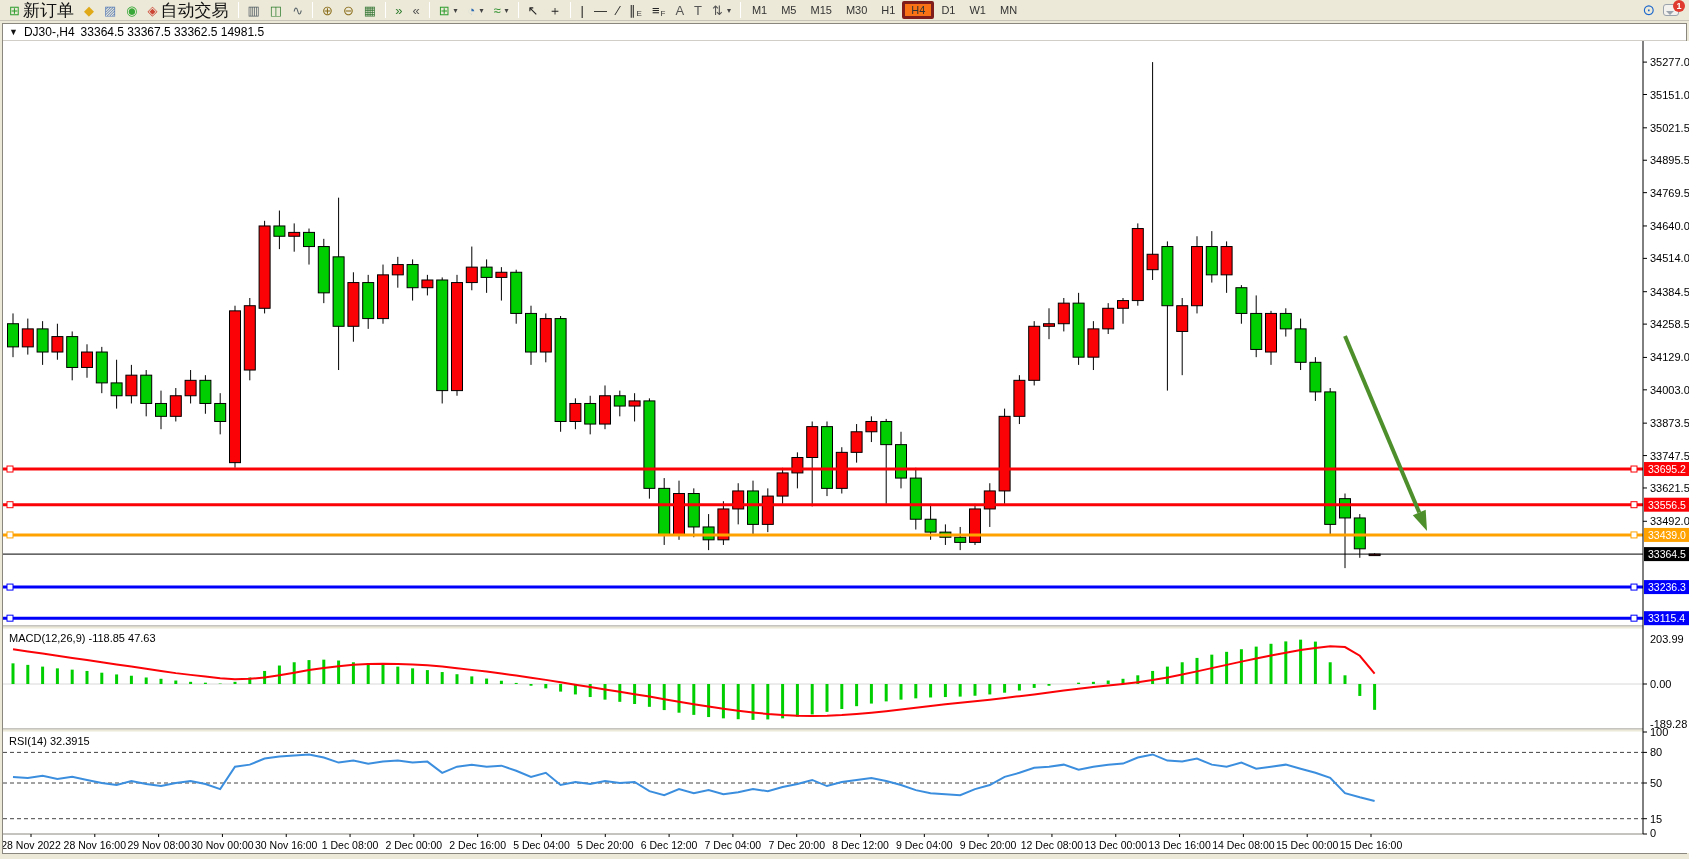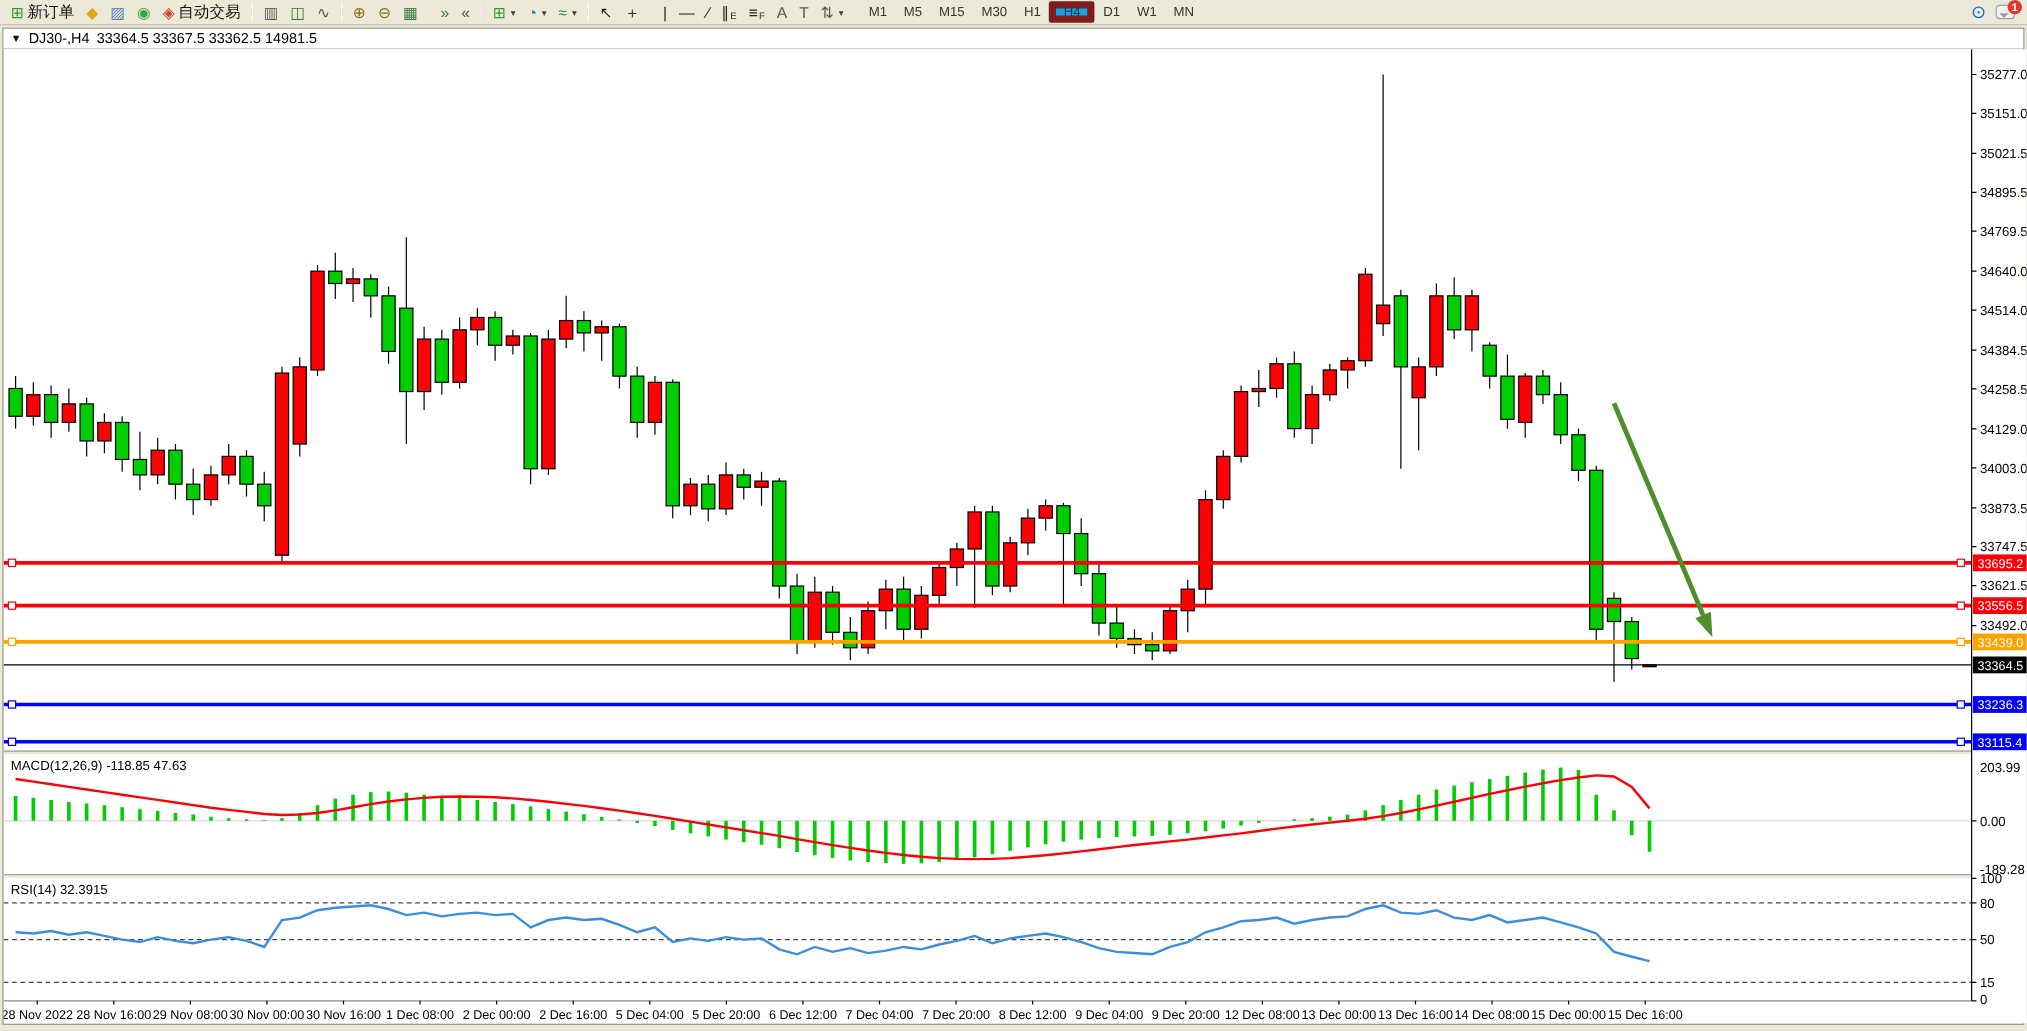--- a/index.html
+++ b/index.html
@@ -6,23 +6,23 @@
   *{box-sizing:border-box;}
   #app{position:relative;width:1689px;height:859px;background:#ece9d8;font-family:"Liberation Sans",sans-serif;overflow:hidden;}
   
   #toolbar{position:absolute;left:0;top:0;width:1689px;height:21px;background:#ece9d8;border-bottom:1px solid #c8c4b8;display:flex;align-items:center;padding:0 4px;font-size:12px;color:#222;}
   .tb-group{display:flex;align-items:center;height:20px;}
   .tb-sep{width:1px;height:16px;background:#b9b5a9;border-right:1px solid #fff;margin:0 4px;}
   .tb-btn{display:flex;align-items:center;gap:3px;padding:1px 4px;height:19px;border:1px solid transparent;border-radius:2px;cursor:default;white-space:nowrap;}
   .tb-btn .glyph{font-size:13px;line-height:13px;}
   .tb-btn .sub{font-size:8px;color:#333;margin-left:-2px;align-self:flex-end;}
   .tb-btn .dd{font-size:8px;color:#444;margin-left:1px;}
-  .tb-btn .tb-label{font-size:13px;color:#111;}
+  .tb-btn .tb-label{font-size:17px;color:#111;}
   .tf-btn{padding:1px 6px;height:18px;font-size:11px;color:#333;border:1px solid transparent;display:flex;align-items:center;}
-  .tf-btn.active{background:#0ea5e9;border:6px solid #7f1d1d;border-radius:2px;}
+  .tf-btn.active{background:#f97316;border:3px solid #7f1d1d;border-radius:2px;}
   #toolbar-right{margin-left:auto;display:flex;align-items:center;gap:8px;padding-right:6px;}
   #search-glyph{color:#1a66cc;font-size:15px;}
   #chat-bubble{position:relative;width:16px;height:12px;background:#f4f2ee;border:1px solid #9aa2ac;border-radius:3px;}
   #chat-bubble:after{content:"";position:absolute;left:2px;bottom:-4px;border:4px solid transparent;border-top-color:#9aa2ac;}
   #chat-badge{position:absolute;top:-5px;right:-7px;min-width:12px;height:12px;background:#e03a2f;border-radius:7px;color:#fff;font-size:9px;line-height:12px;text-align:center;padding:0 2px;font-weight:bold;}
   
   #chart-window{position:absolute;left:2px;top:23px;width:1685px;height:831px;background:#fff;border:1px solid #8a887e;}
   #chart-titlebar{position:absolute;left:0;top:0;width:100%;height:17px;border-bottom:1px solid #d0cec6;display:flex;align-items:center;padding:0 6px;gap:6px;font-size:12px;color:#000;background:#fff;}
   #title-collapse{font-size:9px;color:#111;}
   #chart-svg{position:absolute;left:0;top:17px;}

